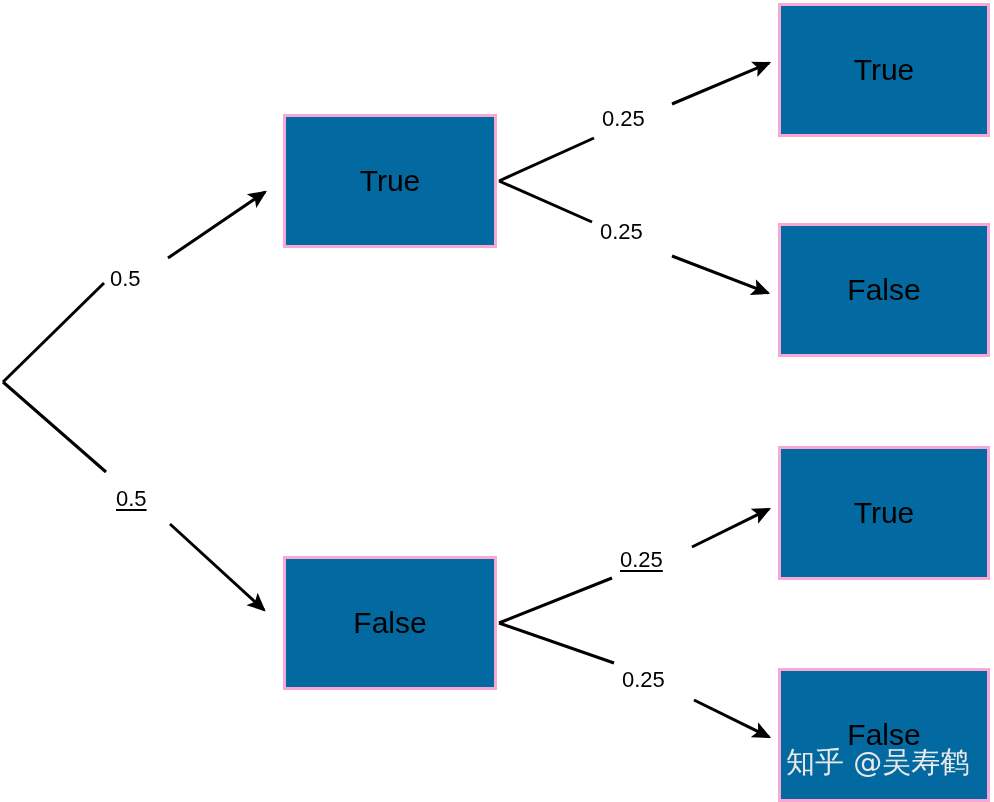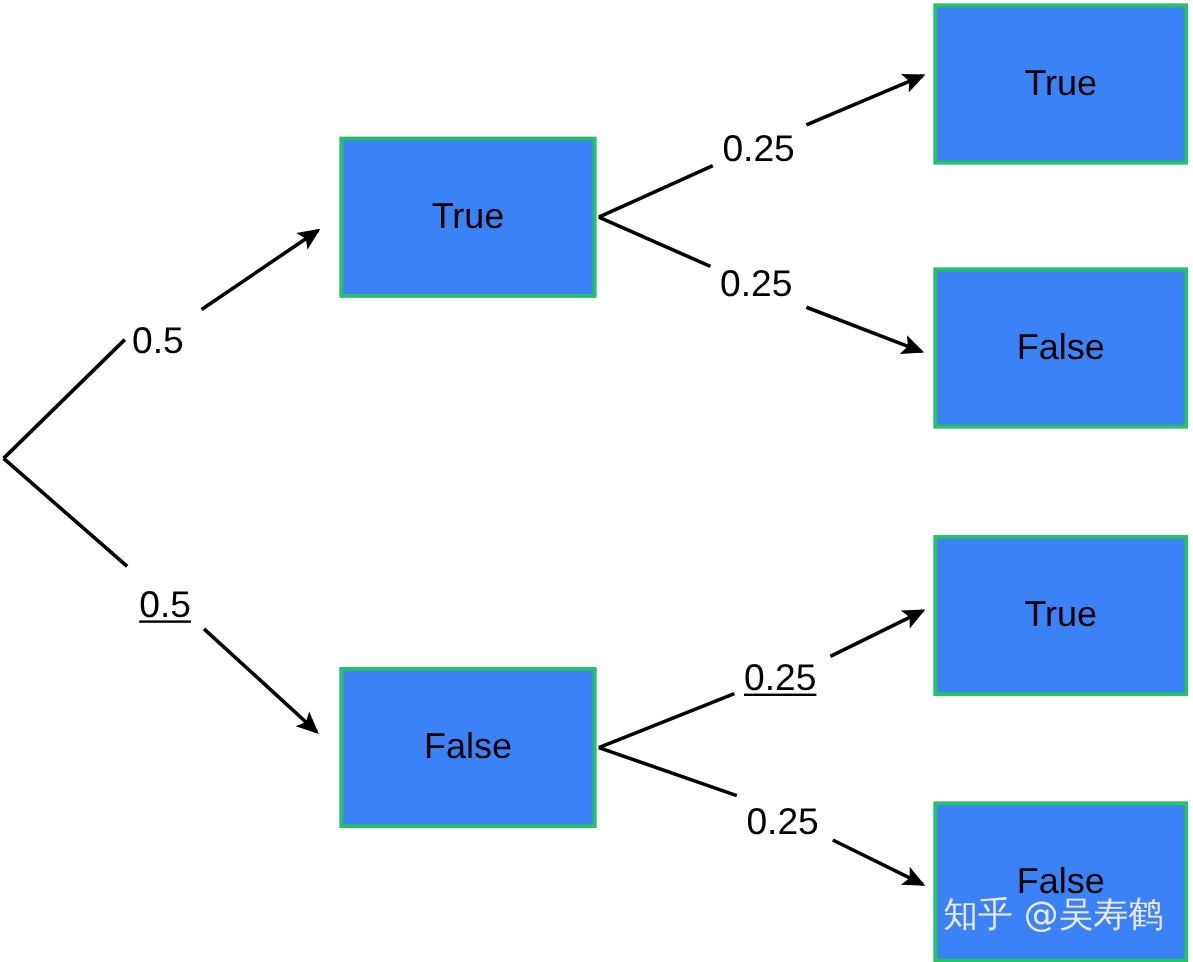--- a/index.html
+++ b/index.html
@@ -21,37 +21,37 @@
   #tree-svg {
     position: absolute;
     left: 0;
     top: 0;
     width: 994px;
     height: 802px;
   }
   .node-box {
     position: absolute;
     box-sizing: border-box;
-    border: 3px solid #22c55e;
-    background: #3b82f6;
+    border: 3px solid #f9a8d4;
+    background: #0369a1;
     display: flex;
     align-items: center;
     justify-content: center;
   }
   .node-label {
     font-family: "Liberation Sans", sans-serif;
     font-size: 30px;
     color: #000000;
     line-height: 1;
     letter-spacing: 0px;
   }
   .edge-label {
     position: absolute;
     font-family: "Liberation Sans", sans-serif;
-    font-size: 31px;
+    font-size: 22px;
     color: #000000;
     line-height: 1;
     white-space: nowrap;
   }
   .edge-label.underlined {
     text-decoration: underline;
     text-decoration-thickness: 2px;
     text-underline-offset: 3px;
   }
   #watermark {

